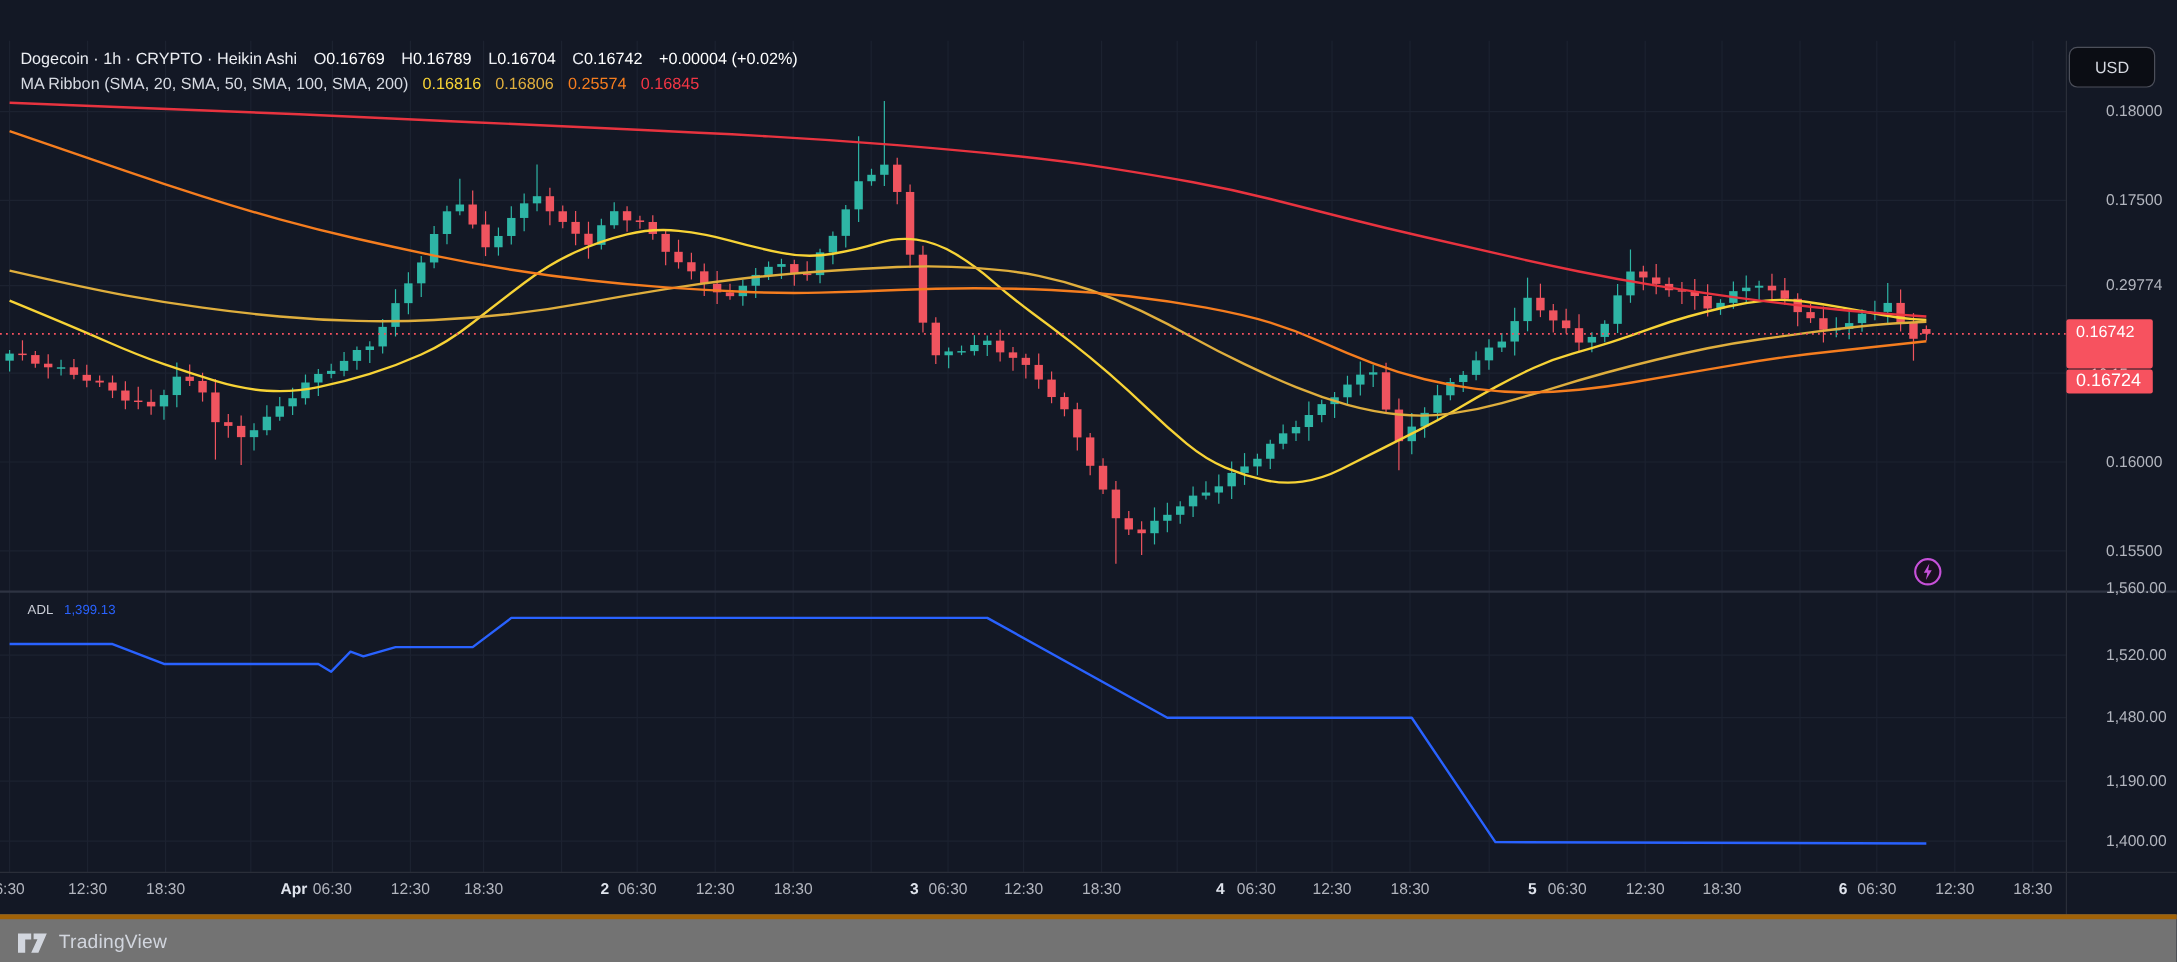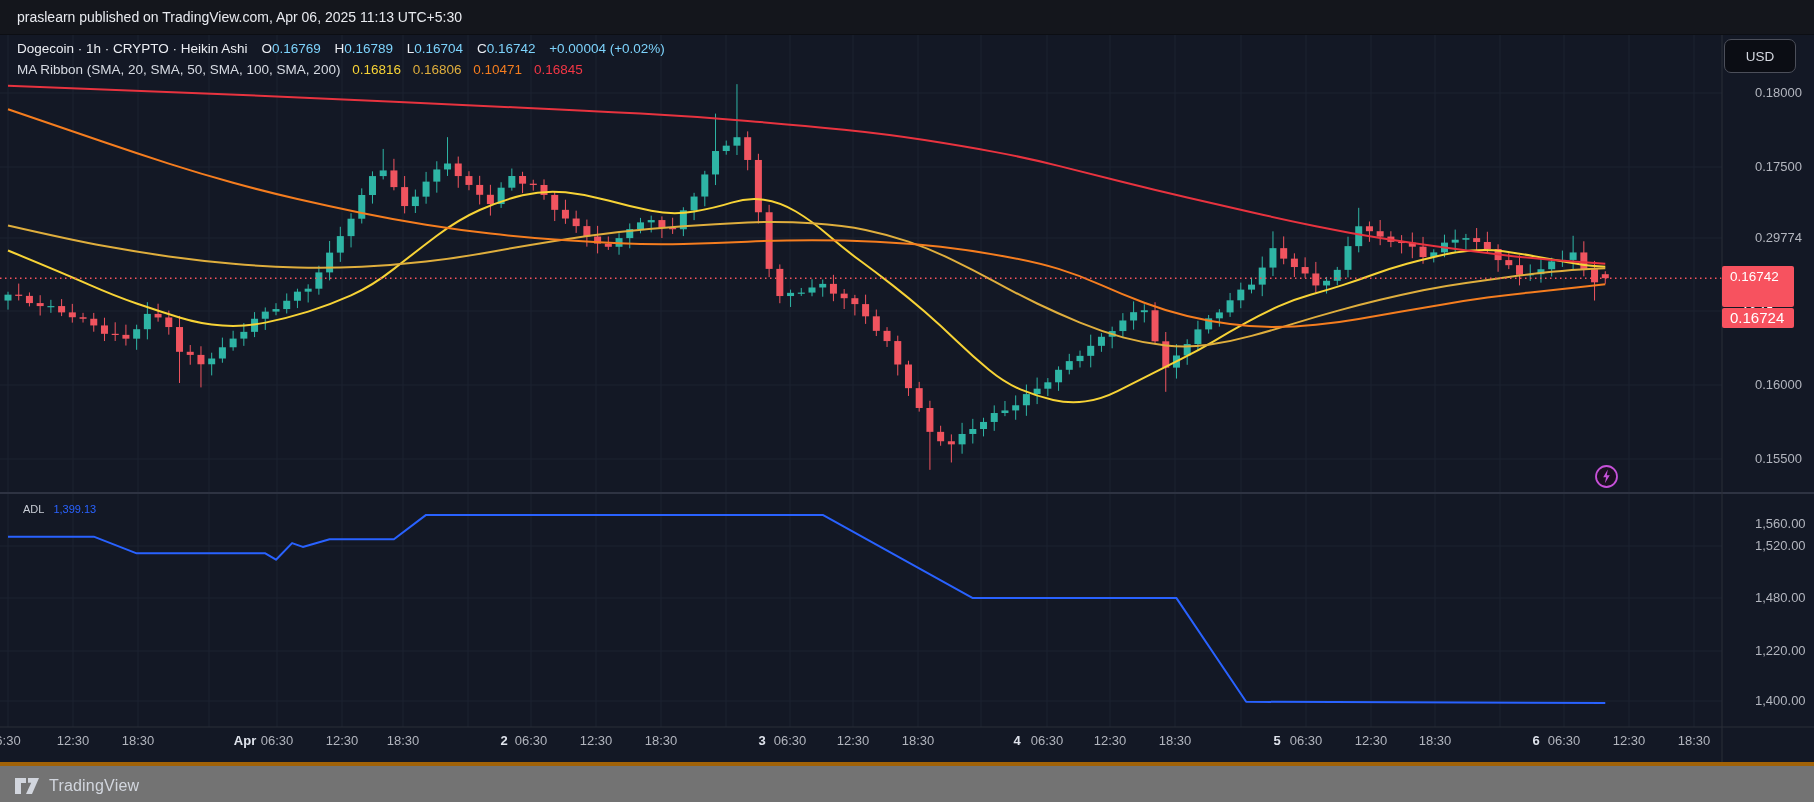--- a/index.html
+++ b/index.html
@@ -3,21 +3,21 @@
 <meta charset="utf-8">
 <style>
   html,body{margin:0;padding:0;background:#131825;width:1814px;height:802px;overflow:hidden;
     font-family:"Liberation Sans",sans-serif;-webkit-font-smoothing:antialiased;}
   #app{position:relative;width:1814px;height:802px;background:#131825;}
   svg#chart-svg{position:absolute;left:0;top:0;z-index:1;}
   .pub-header{position:absolute;left:0;top:0;width:1814px;height:34px;background:#14161c;z-index:4;
     color:#e8eaef;font-size:14px;font-weight:500;line-height:34px;border-bottom:1px solid #0c0e13;}
   .pub-header span{margin-left:17px;}
   .legend-row1{position:absolute;left:17px;top:41px;z-index:3;font-size:13.5px;color:#ebedf2;white-space:nowrap;}
-  .legend-row1 .val{color:#7dd3fc;}
+  .legend-row1 .val{color:#ffffff;}
   .legend-row1 .gap{display:inline-block;width:10px;}
   .legend-row2{position:absolute;left:17px;top:62px;z-index:3;font-size:13.5px;color:#d6dae2;white-space:nowrap;}
   .legend-row2 .gap{display:inline-block;width:8px;}
   .ma-v1{color:#f7d336;} .ma-v2{color:#dfae3d;} .ma-v3{color:#f57d1f;} .ma-v4{color:#f23645;}
   .adl-legend{position:absolute;left:23px;top:503px;z-index:3;font-size:11px;color:#c9cdd6;white-space:nowrap;}
   .adl-legend .adl-val{color:#2962ff;margin-left:9px;}
   .usd-btn{position:absolute;left:1724px;top:39px;width:70px;height:32px;z-index:3;background:#0b0d14;
     border:1px solid #4c4f5a;border-radius:7px;color:#d5d8e0;font-size:13.5px;display:flex;
     align-items:center;justify-content:center;cursor:pointer;}
   .axis-label{position:absolute;left:1730px;z-index:2;font-size:13px;color:#b2b5be;white-space:nowrap;margin-left:25px;}
@@ -388,61 +388,58 @@
         <path d="M8 225.4799999999997 Q72.32000000000001 240.19999999999973 104.48000000000002 246.0879999999999 Q136.64000000000001 251.97600000000006 168.8 256.39199999999994 Q200.96 260.8079999999999 233.12 263.75199999999995 Q265.28000000000003 266.6960000000001 297.44000000000005 267.432 Q329.6 268.1679999999999 361.76 266.69599999999986 Q393.92 265.2239999999998 426.08000000000004 261.5439999999998 Q458.24 257.8639999999998 490.40000000000003 251.97599999999983 Q522.5600000000001 246.08799999999988 554.72 240.93599999999984 Q586.88 235.7839999999998 619.04 232.10399999999981 Q651.2 228.4239999999998 683.3600000000001 226.21599999999984 Q715.5200000000001 224.00799999999987 747.6800000000001 222.53599999999983 Q779.84 221.0639999999998 812 223.27199999999976 Q844.1600000000001 225.4799999999997 865.6000000000001 229.89599999999984 Q887.0400000000001 234.31199999999995 908.48 241.67199999999997 Q929.9200000000001 249.03199999999998 951.3600000000001 259.3359999999999 Q972.8000000000001 269.63999999999976 994.24 281.4159999999999 Q1015.6800000000001 293.192 1037.1200000000001 303.49599999999987 Q1058.5600000000002 313.7999999999998 1080 322.63199999999983 Q1101.44 331.4639999999999 1122.88 337.35199999999986 Q1144.3200000000002 343.2399999999998 1165.7600000000002 345.44799999999975 Q1187.2 347.6559999999997 1208.64 344.7119999999999 Q1230.0800000000002 341.768 1251.52 335.88 Q1272.96 329.9920000000001 1294.4 323.36799999999994 Q1315.8400000000001 316.74399999999986 1337.2800000000002 310.8559999999999 Q1358.72 304.96799999999996 1380.16 299.8159999999999 Q1401.6000000000001 294.6639999999999 1423.04 290.24799999999993 Q1444.48 285.832 1465.92 282.8879999999999 Q1487.3600000000001 279.94399999999985 1508.8000000000002 276.99999999999994 Q1530.24 274.05600000000004 1551.68 271.8479999999999 Q1573.1200000000001 269.63999999999976 1589.2000000000003 268.9039999999998 L1605.2800000000002 268.1679999999999" fill="none" stroke="#dfae3d" stroke-width="2" stroke-linejoin="round"></path>
         <path d="M8 109.19199999999985 Q72.32000000000001 131.27199999999988 104.48000000000002 142.3119999999999 Q136.64000000000001 153.3519999999999 168.8 163.65599999999998 Q200.96 173.96000000000006 233.12 182.79199999999992 Q265.28000000000003 191.62399999999977 297.44000000000005 198.98399999999975 Q329.6 206.34399999999977 361.76 212.96799999999985 Q393.92 219.59199999999996 426.08000000000004 224.744 Q458.24 229.89600000000004 490.40000000000003 233.57600000000005 Q522.5600000000001 237.25600000000006 554.72 239.464 Q586.88 241.67199999999997 619.04 243.144 Q651.2 244.61600000000004 683.3600000000001 243.87999999999994 Q715.5200000000001 243.1439999999998 747.6800000000001 241.67199999999977 Q779.84 240.19999999999973 812 240.19999999999973 Q844.1600000000001 240.19999999999973 876.32 241.67199999999977 Q908.48 243.1439999999998 940.6400000000001 246.8239999999998 Q972.8000000000001 250.50399999999982 1004.96 256.39199999999977 Q1037.1200000000001 262.27999999999975 1058.56 268.9039999999998 Q1080 275.5279999999999 1101.44 285.0959999999999 Q1122.88 294.6639999999999 1144.3200000000002 302.75999999999976 Q1165.76 310.8559999999997 1187.2 316.00799999999975 Q1208.64 321.1599999999998 1230.08 324.1039999999999 Q1251.52 327.048 1272.96 327.048 Q1294.4 327.048 1315.8400000000001 324.84000000000003 Q1337.28 322.63200000000006 1358.72 318.95200000000006 Q1380.16 315.27200000000005 1401.6000000000001 311.59200000000004 Q1423.0400000000002 307.91200000000003 1444.48 304.232 Q1465.92 300.552 1487.3600000000001 297.60799999999995 Q1508.8000000000002 294.6639999999999 1530.2400000000002 292.4559999999999 Q1551.68 290.24799999999993 1578.48 287.30399999999986 L1605.2800000000002 284.3599999999998" fill="none" stroke="#f57d1f" stroke-width="2" stroke-linejoin="round"></path>
         <path d="M8 85.63999999999999 Q168.8 91.52799999999975 249.20000000000002 95.20799999999976 Q329.6 98.88799999999976 393.92 101.83199999999985 Q458.24 104.77599999999993 522.56 107.72000000000001 Q586.88 110.6640000000001 640.48 113.60799999999998 Q694.08 116.55199999999985 747.6800000000001 120.96799999999978 Q801.2800000000001 125.3839999999997 844.1600000000001 129.79999999999984 Q887.0400000000001 134.21599999999995 924.5600000000001 140.10399999999993 Q962.08 145.99199999999988 994.24 151.87999999999982 Q1026.4 157.7679999999998 1058.56 165.86399999999992 Q1090.72 173.96000000000006 1122.88 182.05599999999998 Q1155.04 190.15199999999993 1187.2 197.51199999999994 Q1219.3600000000001 204.87199999999993 1251.52 212.23199999999994 Q1283.68 219.59199999999996 1315.8400000000001 226.21599999999984 Q1348 232.83999999999972 1380.16 237.99199999999976 Q1412.3200000000002 243.1439999999998 1444.48 247.55999999999995 Q1476.64 251.97600000000006 1508.8000000000002 255.65600000000006 Q1540.96 259.33600000000007 1573.1200000000001 261.544 L1605.2800000000002 263.75199999999995" fill="none" stroke="#e8333f" stroke-width="2" stroke-linejoin="round"></path>
         <line x1="0" y1="278.1775999999997" x2="1722" y2="278.1775999999997" stroke="#f7525f" stroke-width="1.4" stroke-dasharray="1.5 3.5"></line>
       </g>
       <line x1="0" y1="493" x2="1814" y2="493" stroke="#2e3342" stroke-width="2"></line>
       <line x1="0" y1="727" x2="1814" y2="727" stroke="#2a2e39" stroke-width="1"></line>
       <line x1="1722" y1="34" x2="1722" y2="762" stroke="#2a2e39" stroke-width="1"></line>
     </svg>
 
-  <div class="pub-header">
-    <span>praslearn published on TradingView.com, Apr 06, 2025 11:13 UTC+5:30</span>
-  </div>
 
   <div class="legend-row1">
     <span>Dogecoin · 1h · CRYPTO · Heikin Ashi</span><span class="gap"></span>
     <span>O</span><span class="val">0.16769</span><span class="gap"></span>
     <span>H</span><span class="val">0.16789</span><span class="gap"></span>
     <span>L</span><span class="val">0.16704</span><span class="gap"></span>
     <span>C</span><span class="val">0.16742</span><span class="gap"></span>
     <span class="val">+0.00004 (+0.02%)</span>
   </div>
 
   <div class="legend-row2">
     <span>MA Ribbon (SMA, 20, SMA, 50, SMA, 100, SMA, 200)</span><span class="gap"></span>
     <span class="ma-v1">0.16816</span><span class="gap"></span>
     <span class="ma-v2">0.16806</span><span class="gap"></span>
-    <span class="ma-v3">0.10471</span><span class="gap"></span>
+    <span class="ma-v3">0.25574</span><span class="gap"></span>
     <span class="ma-v4">0.16845</span>
   </div>
 
   <div class="adl-legend">
     <span>ADL</span><span class="adl-val">1,399.13</span>
   </div>
 
   <div class="usd-btn">
     <span>USD</span>
   </div>
 
   <div id="price-axis-labels">
       <div class="axis-label" style="top: 85px;">0.18000</div>
       <div class="axis-label" style="top: 159px;">0.17500</div>
       <div class="axis-label" style="top: 230px;">0.29774</div>
       <div class="axis-label" style="top: 377px;">0.16000</div>
       <div class="axis-label" style="top: 451px;">0.15500</div>
     </div>
   <div id="adl-axis-labels">
-      <div class="axis-label" style="top: 516px;">1,560.00</div>
+      <div class="axis-label" style="top: 482px;">1,560.00</div>
       <div class="axis-label" style="top: 538px;">1,520.00</div>
       <div class="axis-label" style="top: 590px;">1,480.00</div>
-      <div class="axis-label" style="top: 643px;">1,220.00</div>
+      <div class="axis-label" style="top: 643px;">1,190.00</div>
       <div class="axis-label" style="top: 693px;">1,400.00</div>
     </div>
   <div id="time-axis-labels">
       <div class="time-label" style="left: 8px;">6:30</div>
       <div class="time-label" style="left: 73px;">12:30</div>
       <div class="time-label" style="left: 138px;">18:30</div>
       <div class="time-label bold" style="left: 209px;">Apr</div>
       <div class="time-label" style="left: 277px;">06:30</div>
       <div class="time-label" style="left: 342px;">12:30</div>
       <div class="time-label" style="left: 403px;">18:30</div>

